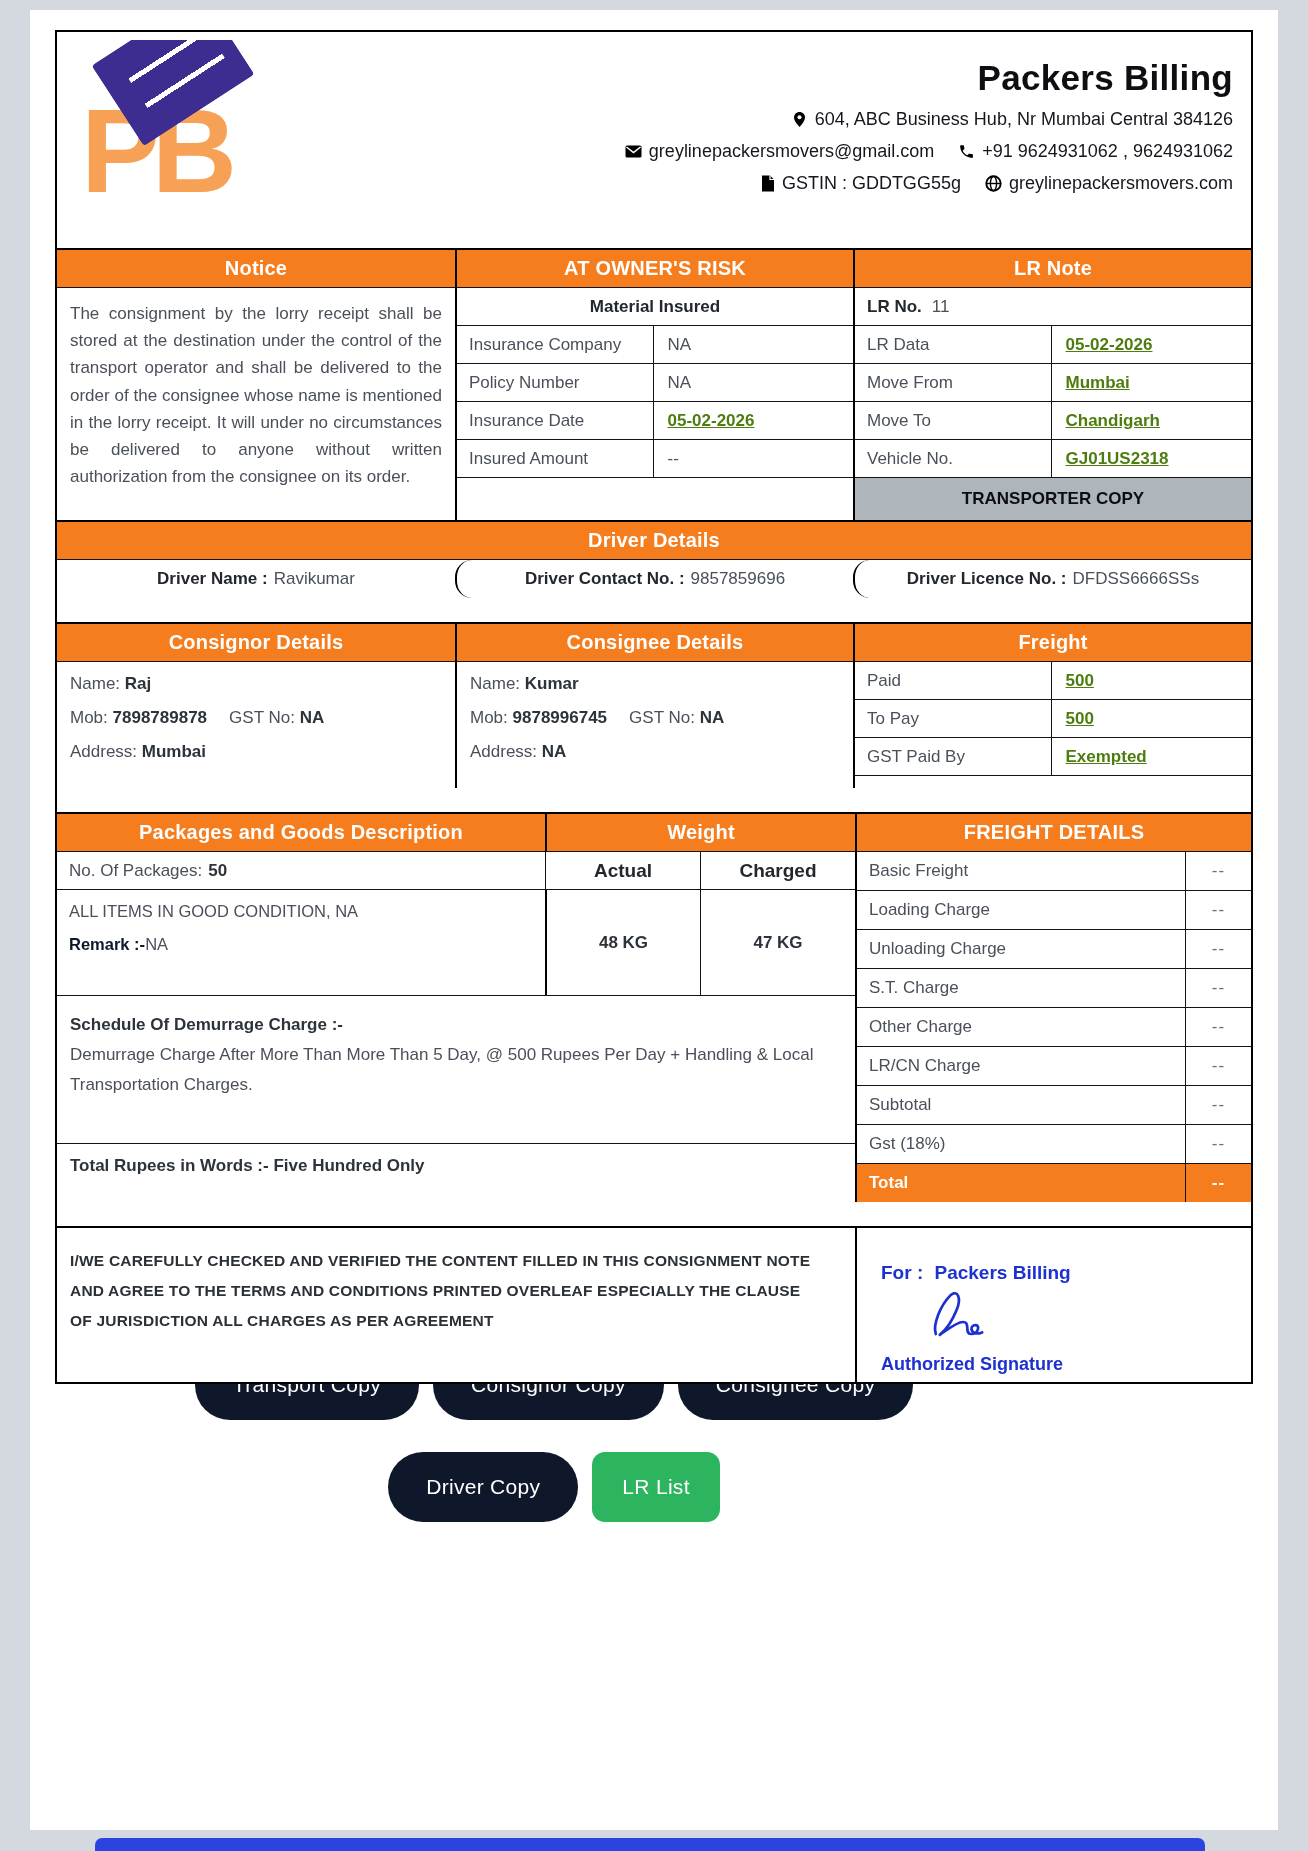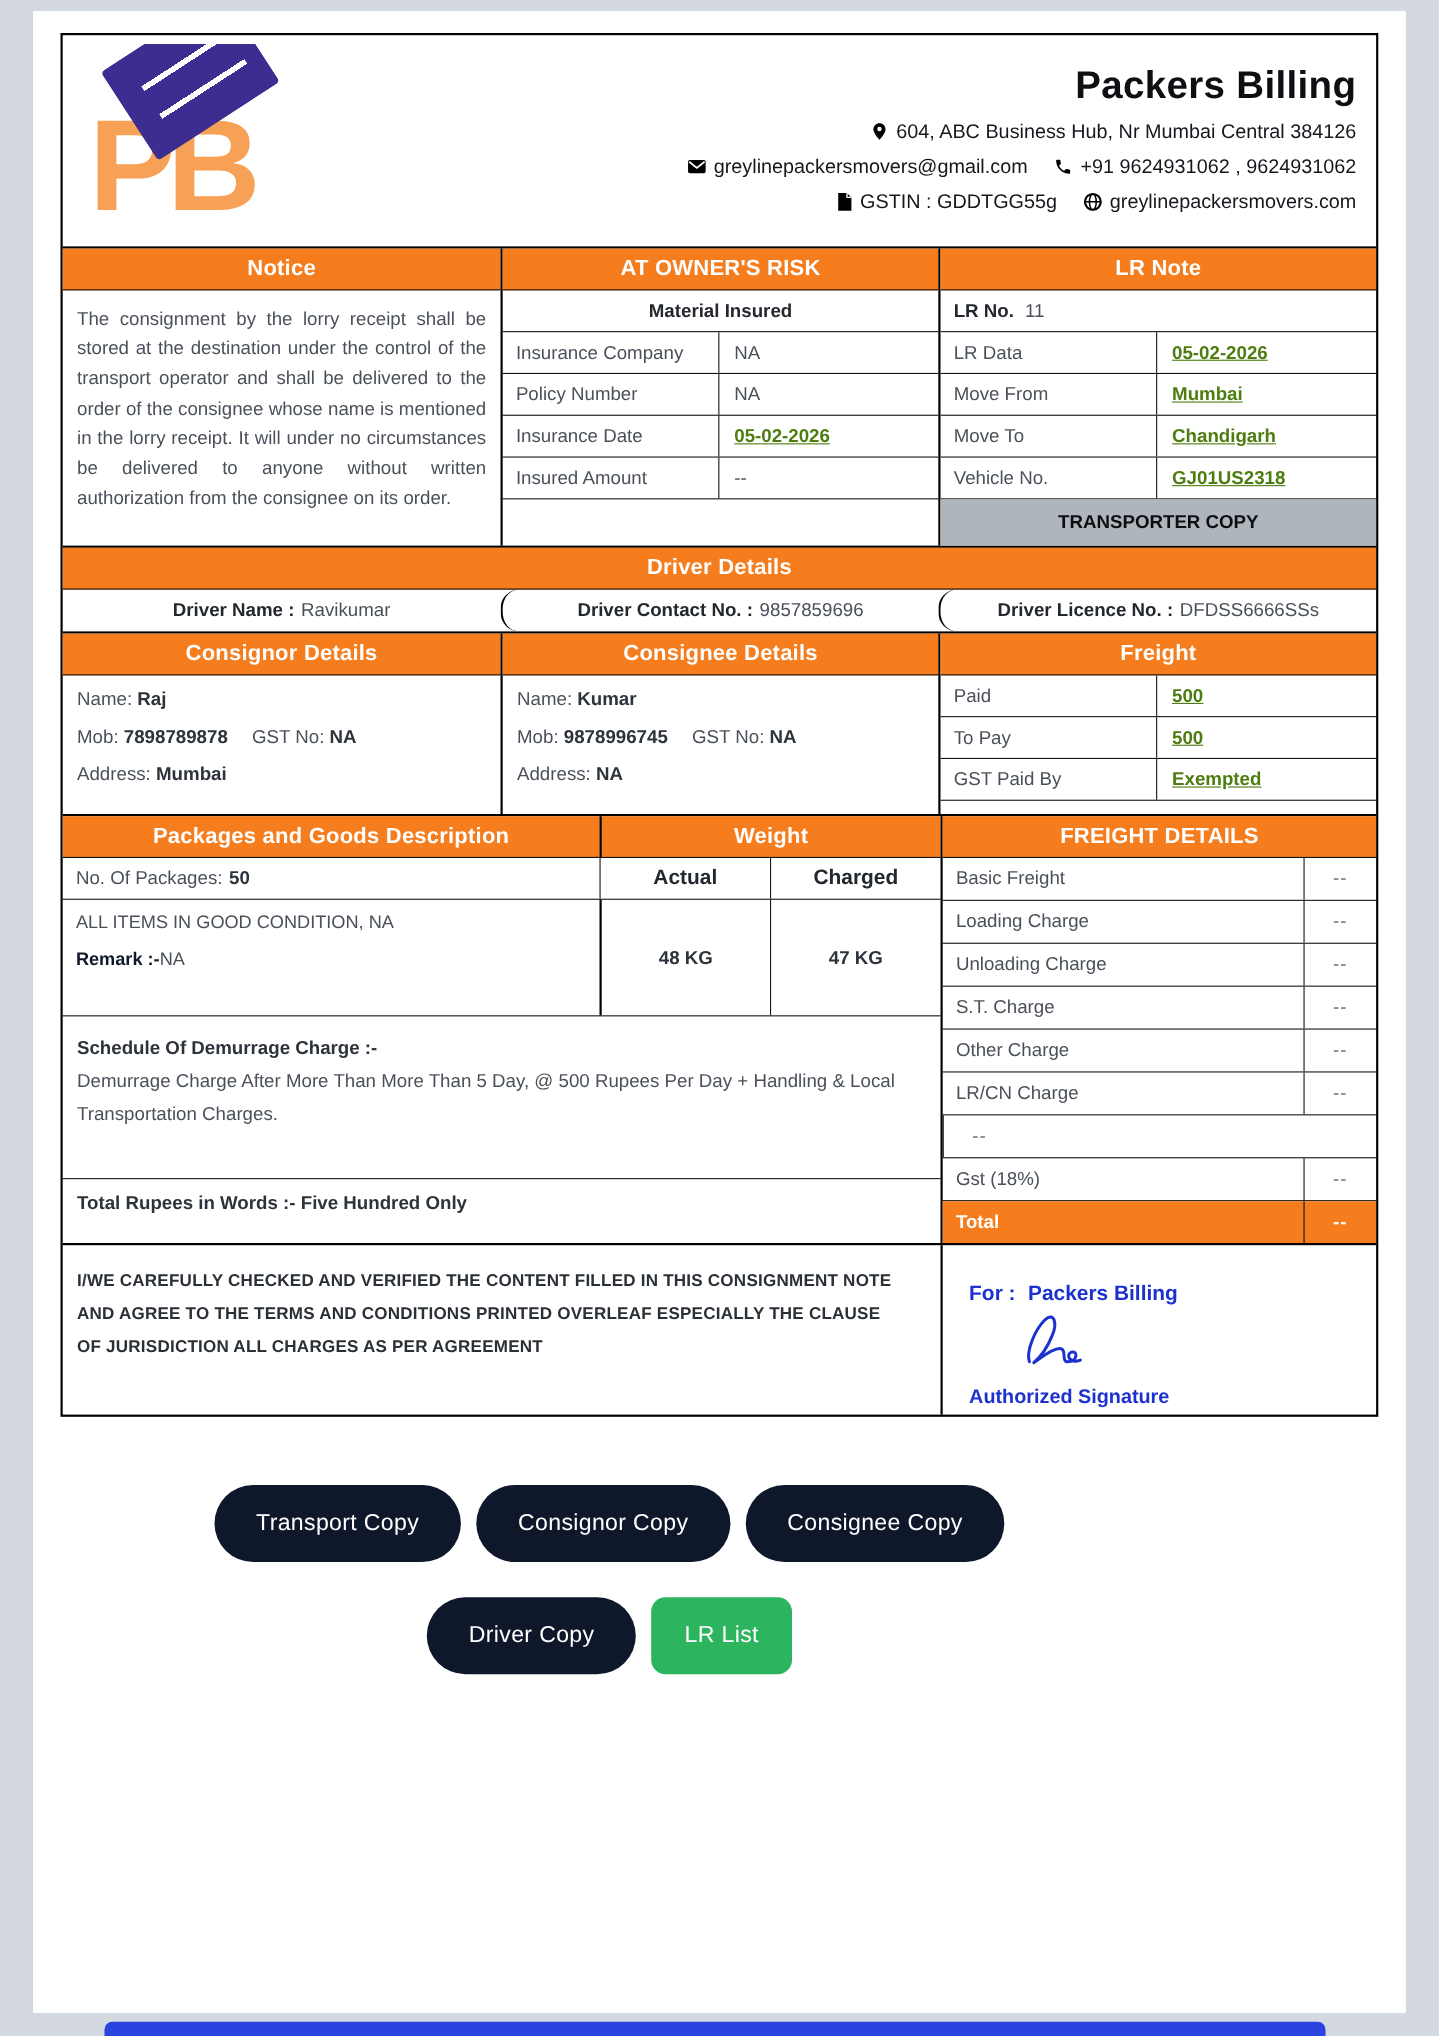--- a/index.html
+++ b/index.html
@@ -30,21 +30,21 @@
   }
   .h-info { position:absolute; right:18px; top:26px; text-align:right; }
   .h-title { font-size:35px; font-weight:700; color:#0d0f13; letter-spacing:.3px; }
   .h-line { display:flex; justify-content:flex-end; align-items:center; gap:7px;
             margin-top:11px; font-size:18px; color:#14171c; font-weight:500; }
   .h-group { display:flex; align-items:center; gap:7px; }
   .h-line .gap { width:10px; }
   .icn { display:inline-flex; }
 
   
-  .band { display:flex; border-top:2.5px solid #000; }
+  .band { display:flex; border-top:2.5px solid #000;margin-top:24px; }
   .band:first-of-type { border-top:none; }
   .colA { width:398px; }
   .colA + .colA { border-left:2.5px solid #000; }
   .hdr {
     height:38px; background:#f57d1e; color:#fff; font-weight:700; font-size:20px;
     display:flex; align-items:center; justify-content:center;
     border-bottom:1.5px solid #141414; letter-spacing:.2px;
   }
   .trow { height:38px; display:flex; border-bottom:1.5px solid #141414; font-size:17px; }
   .lbl { flex:1; display:flex; align-items:center; padding:0 12px; color:#4a505a; }
@@ -365,20 +365,21 @@
           </div>
           <div class="fd-row">
             <div class="fd-lbl">Other Charge</div>
             <div class="fd-val">--</div>
           </div>
           <div class="fd-row">
             <div class="fd-lbl">LR/CN Charge</div>
             <div class="fd-val">--</div>
           </div>
           <div class="fd-row">
+            <div class="fd-lbl">Subtotal</div>
             <div class="fd-val">--</div>
           </div>
           <div class="fd-row">
             <div class="fd-lbl">Gst (18%)</div>
             <div class="fd-val">--</div>
           </div>
           <div class="fd-row fd-total">
             <div class="fd-lbl">Total</div>
             <div class="fd-val">--</div>
           </div>

